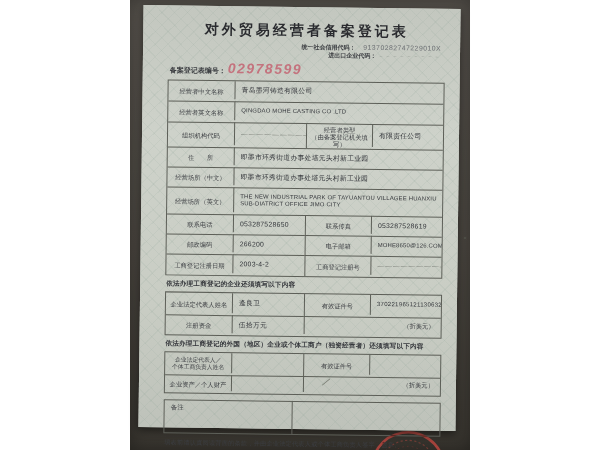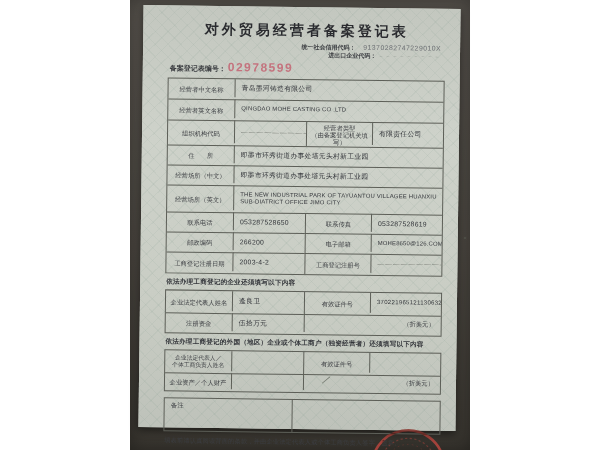--- a/index.html
+++ b/index.html
@@ -28,21 +28,21 @@
     transform:rotate(0.7deg);
     box-shadow:0 3px 8px rgba(0,0,0,.5);}
   .paper-inner{padding:13px 15px 0 25px;position:relative;}
 
   .title{font-size:14px;font-weight:bold;color:#2b2c30;text-align:center;letter-spacing:3px;margin:2px 0 3px 0;}
   .codes{font-size:6px;text-align:right;line-height:8px;margin-right:4px;color:var(--label);}
   .codes .lbl{font-weight:bold;color:#3a3c40;}
   .codes .val{color:#6b6e72;letter-spacing:.5px;}
   .codes .dashes{color:#9aa099;letter-spacing:1px;}
   .regno{font-size:7px;font-weight:bold;color:#3a3c40;margin:2px 0 4px 2px;}
-  .regno .num{color:var(--pink);font-size:12px;letter-spacing:1.5px;font-weight:bold;}
+  .regno .num{color:var(--pink);font-size:14px;letter-spacing:1.5px;font-weight:bold;font-style:italic;}
 
   .form-table{border:1px solid var(--bd);width:275px;}
   .t-row{display:grid;grid-template-columns:66px 72px 66px 71px;}
   .cell{border-left:1px solid var(--bd);border-top:1px solid var(--bd);
     display:flex;align-items:center;min-height:15px;overflow:hidden;}
   .t-row .cell:first-child{border-left:none;}
   .t-row:first-child .cell{border-top:none;}
   .lab{justify-content:center;text-align:center;font-size:6.3px;color:var(--label);line-height:7px;padding:1px;}
   .val{padding-left:6px;font-size:6.8px;color:var(--value);letter-spacing:.3px;line-height:7.5px;}
   .val.en{font-size:5.9px;letter-spacing:.2px;}

